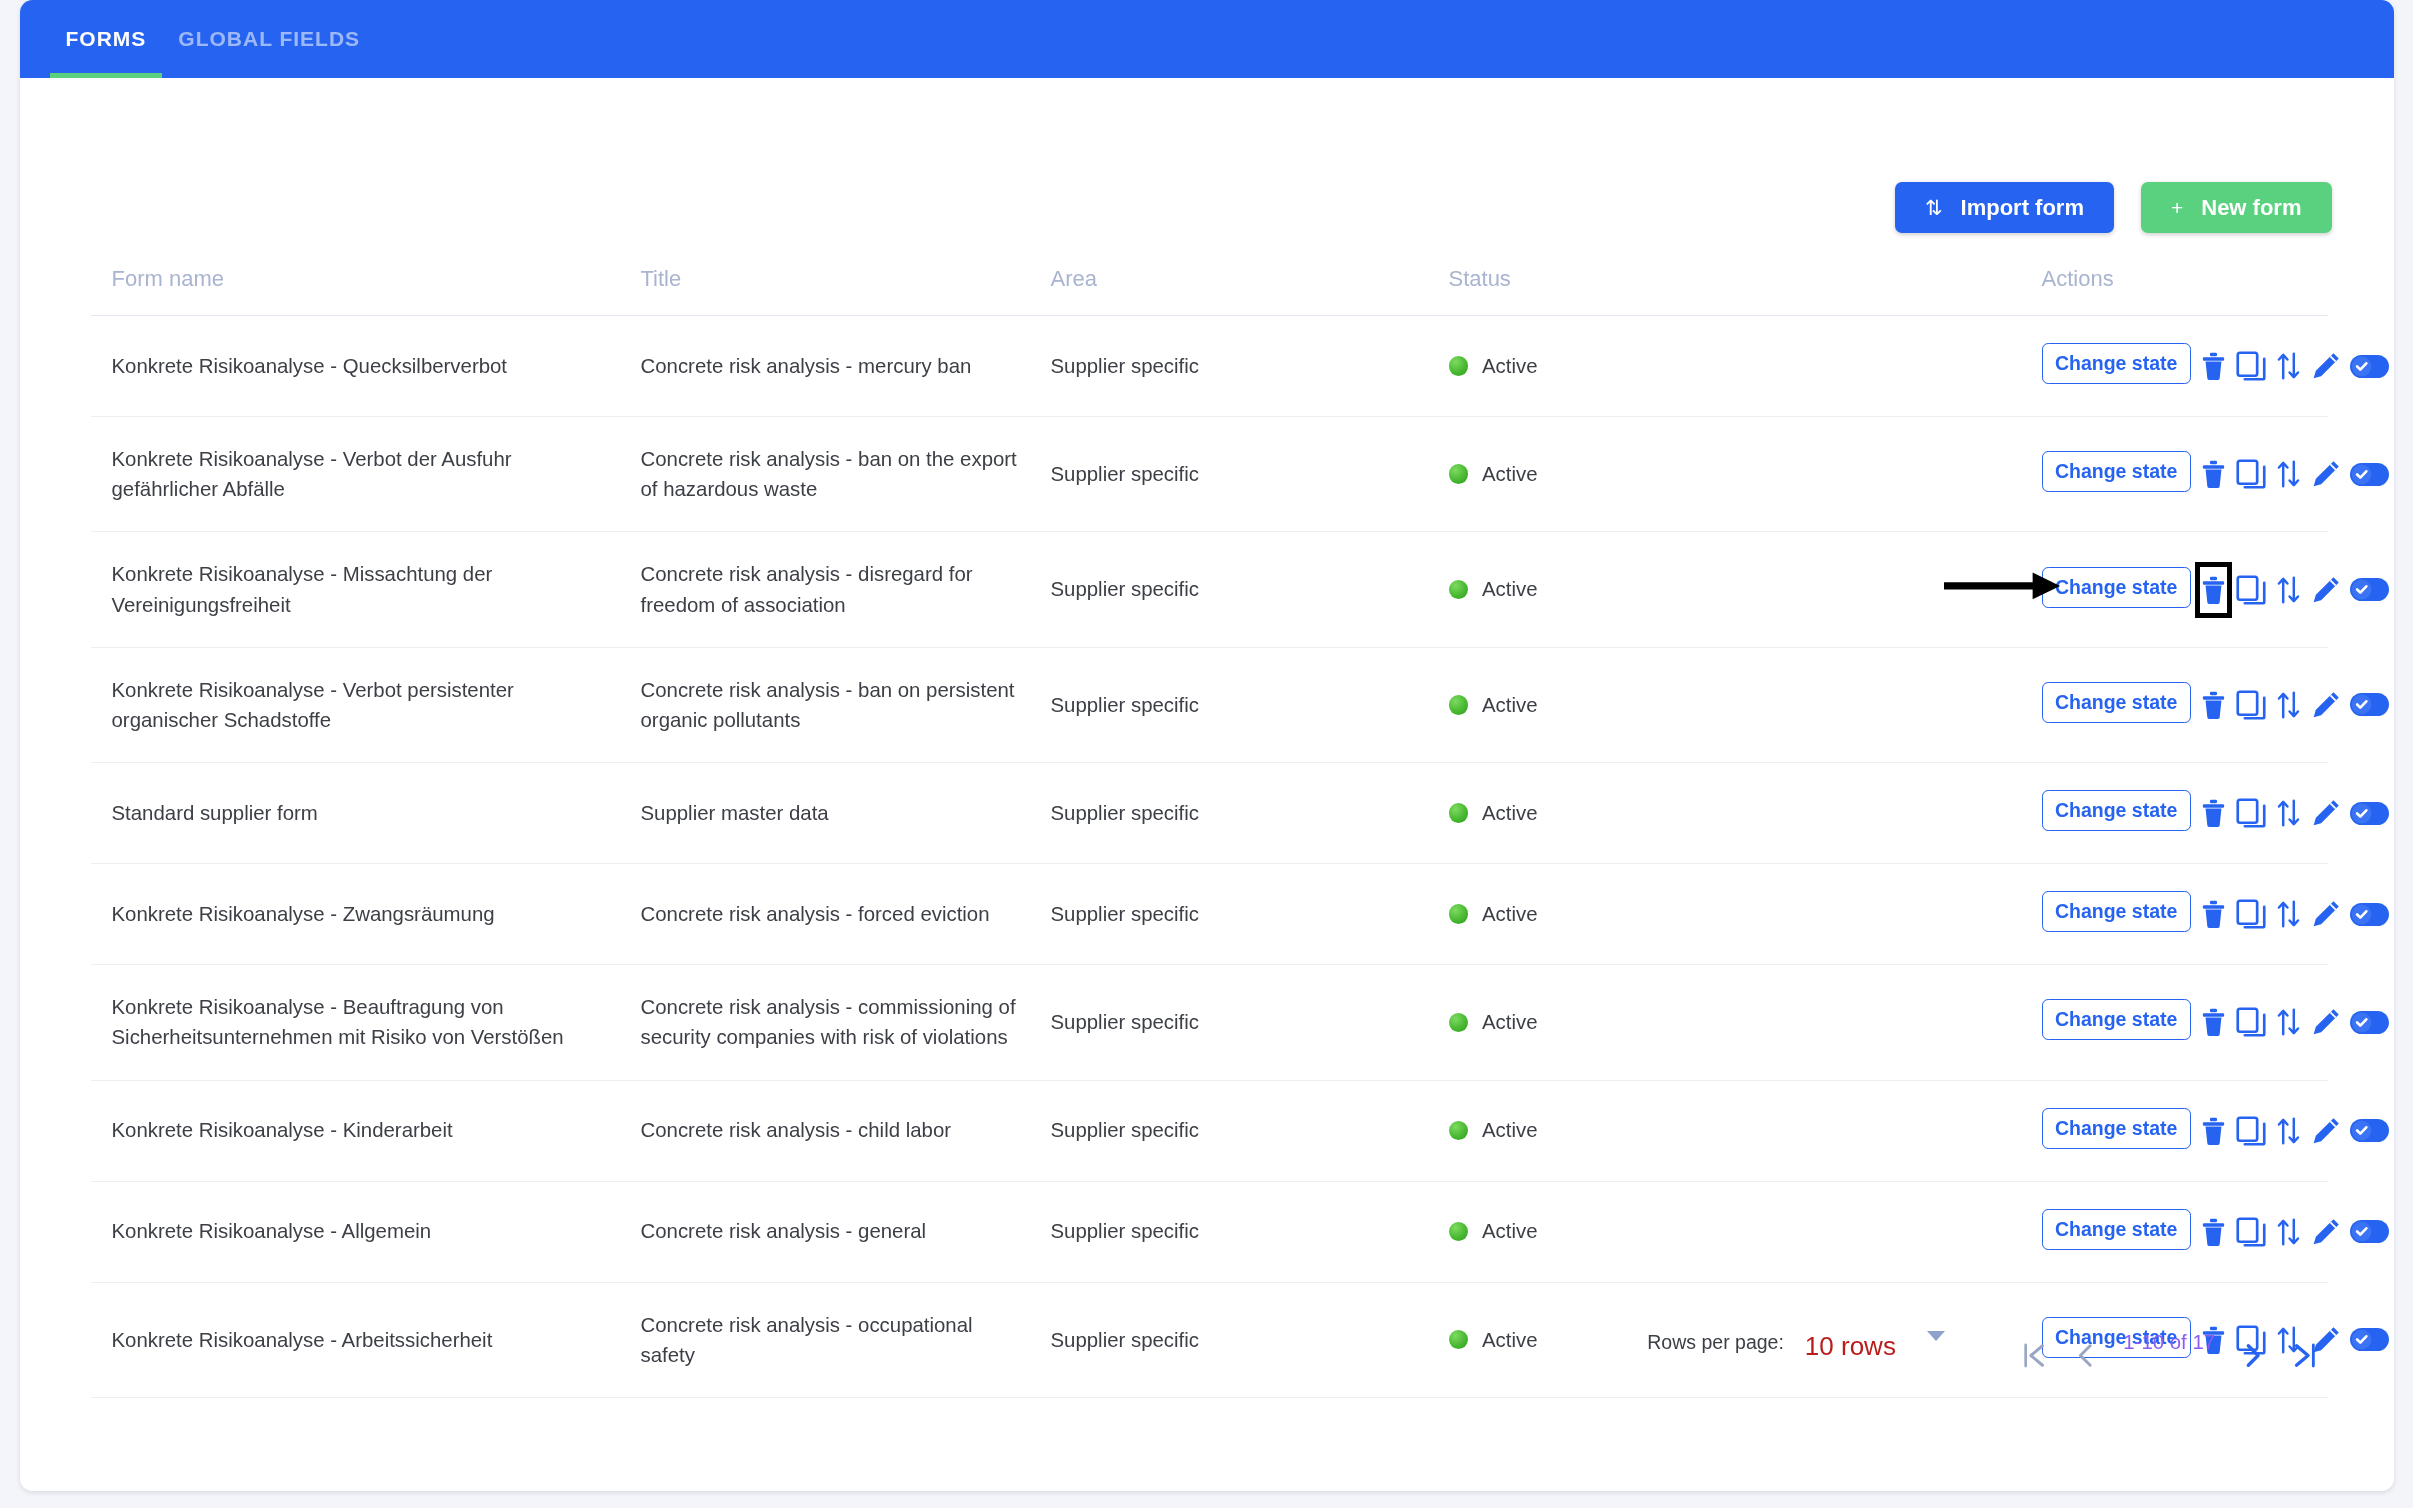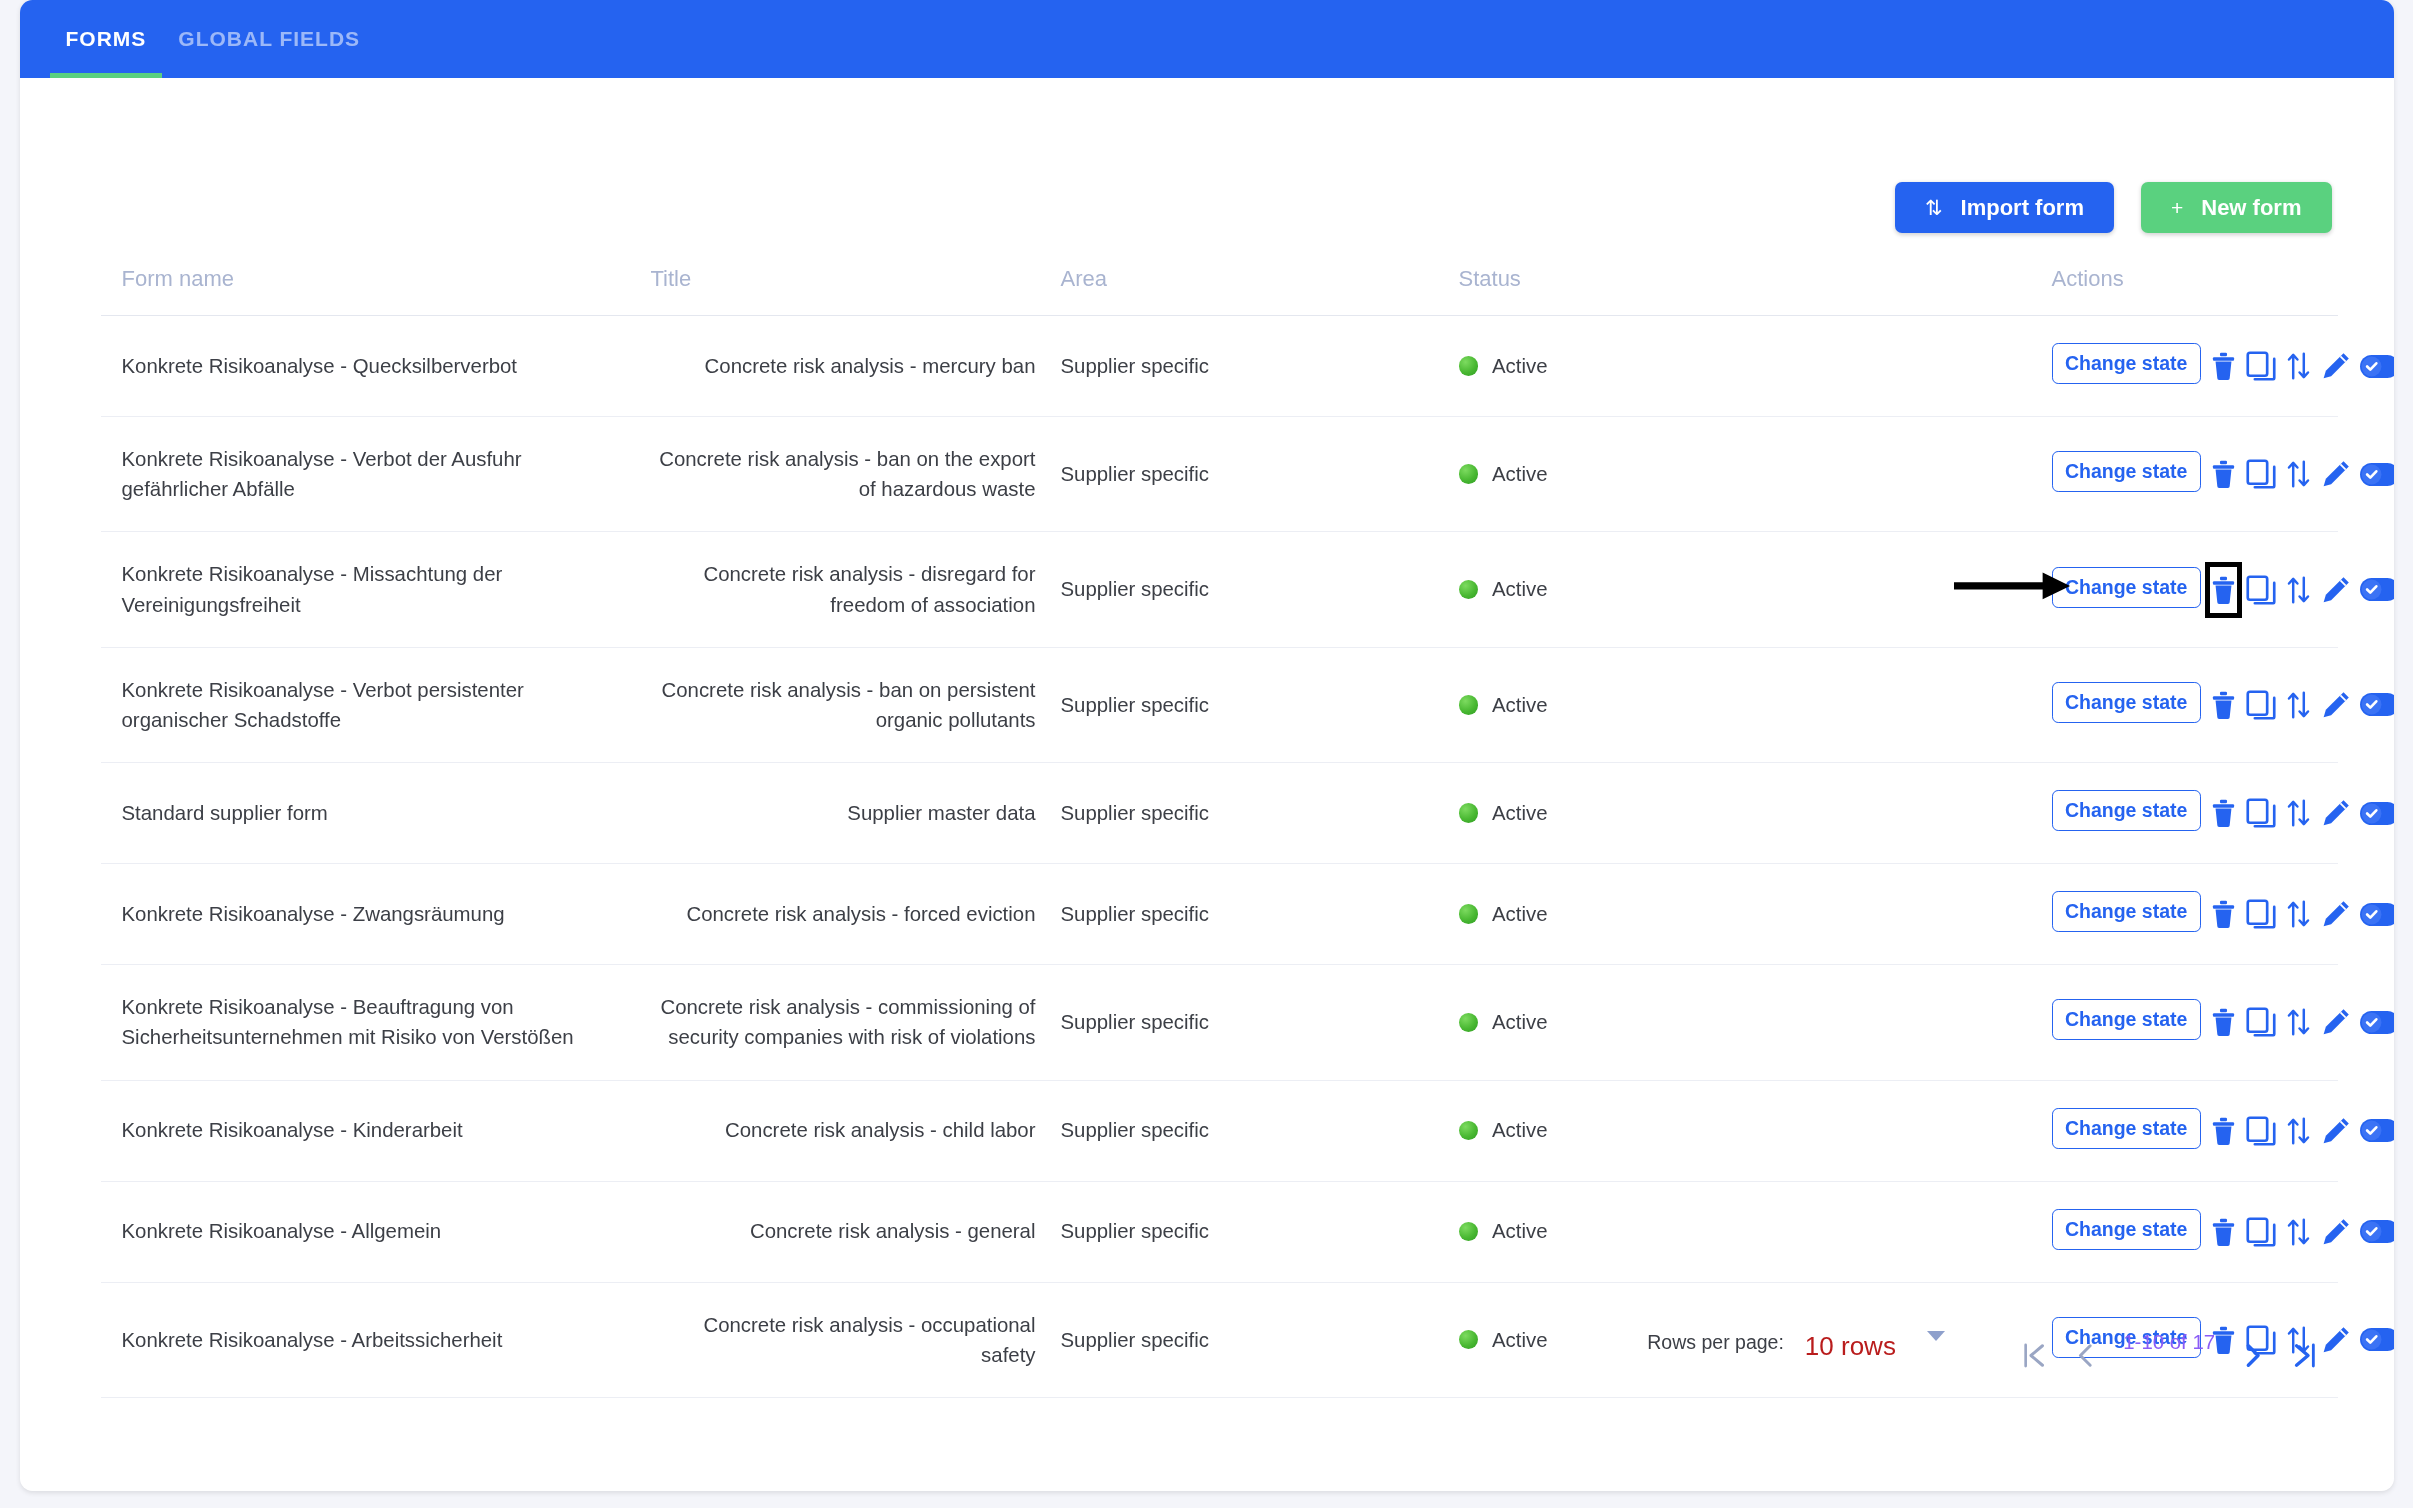--- a/index.html
+++ b/index.html
@@ -79,21 +79,21 @@
     box-shadow: 0 1.8px 4.4px rgba(0,0,0,0.18);
     white-space: nowrap;
   }
   .btn-import { background: #2563f0; }
   .btn-new { background: #5ad17f; font-weight: 600; }
   .btn .bicon { font-size: 21px; font-weight: 400; line-height: 1; }
 
   
   .table-wrap {
     position: absolute;
-    left: 81px; top: 266px;
+    left: 71px; top: 266px;
     width: 2236px;
   }
   table { width: 100%; border-collapse: collapse; table-layout: fixed; }
   thead th {
     text-align: left;
     font-size: 22px;
     font-weight: 400;
     color: #a9b4d0;
     padding: 0 0 23px 0;
     border-bottom: 0.9px solid #e4e7ef;
@@ -106,21 +106,21 @@
 
   tbody td {
     font-size: 20.4px;
     color: #3c3f46;
     padding: 27px 0;
     border-bottom: 0.9px solid #eceef4;
     vertical-align: middle;
     line-height: 1.48;
   }
   tbody td.c-name { padding-left: 21px; padding-right: 27px; }
-  tbody td.c-title { padding-right: 25px; text-align: right; }
+  tbody td.c-title { padding-right: 25px; }
 
   .status-cell { display: flex; align-items: center; gap: 14px; }
   .dot {
     width: 19.5px; height: 19.5px; border-radius: 50%;
     background: radial-gradient(circle at 34% 30%, #7ddb60 0%, #49b832 55%, #2f9c22 100%);
     flex: 0 0 auto;
   }
 
   
   .actions {

